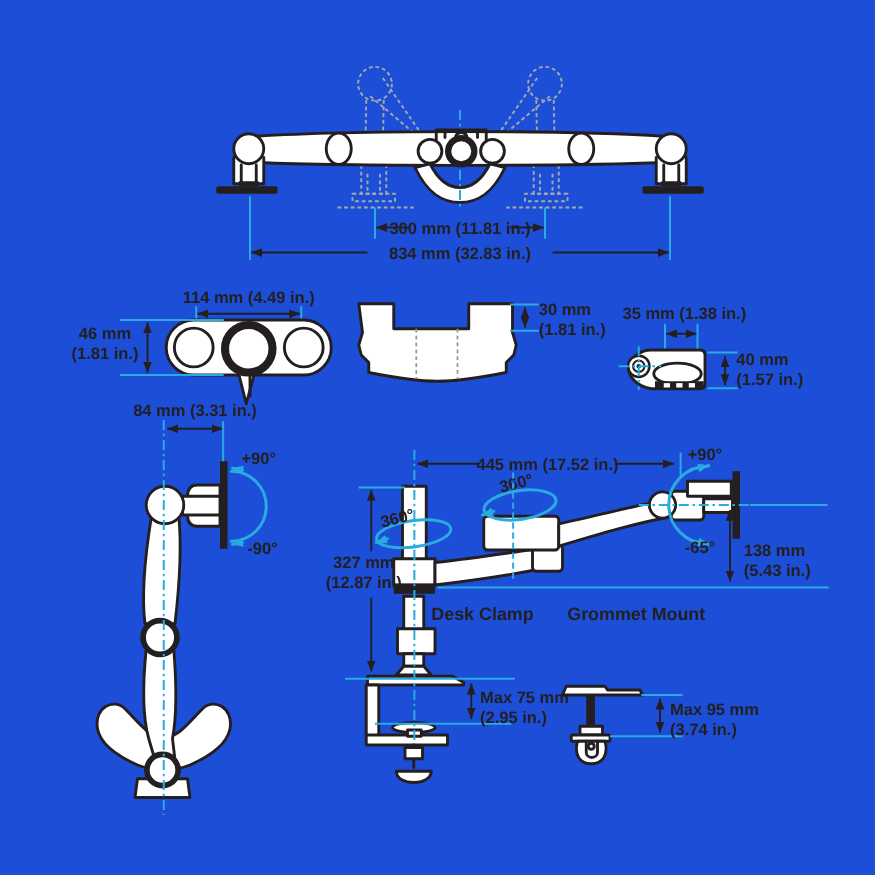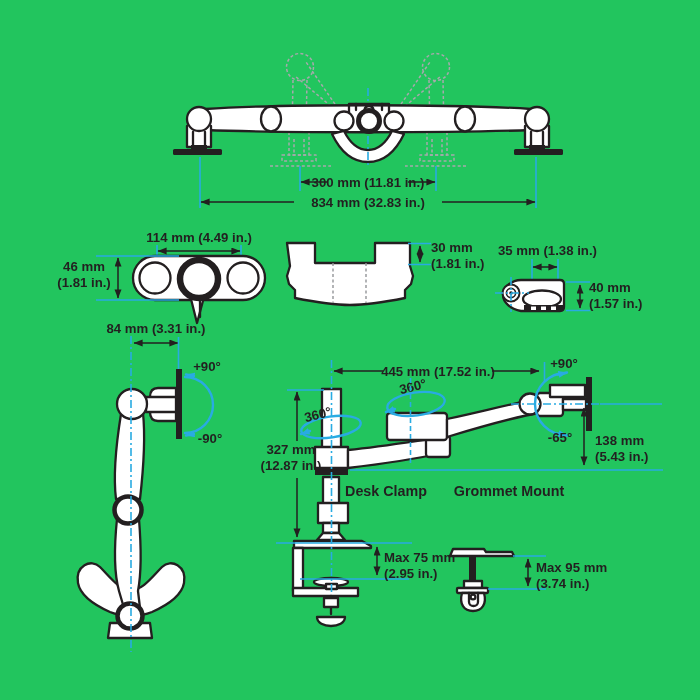--- a/index.html
+++ b/index.html
@@ -1,16 +1,16 @@
 <!DOCTYPE html>
 <html><head>
 <meta charset="utf-8">
 <style>
   html,body{margin:0;padding:0;background:#fff;}
-  .stage{position:relative;width:700px;height:700px;background:#22c55e;overflow:hidden;}
+  .stage{position:relative;width:700px;height:700px;background:#1d4ed8;overflow:hidden;}
   svg{display:block;}
   .ln{stroke:#231f20;stroke-width:2.3;fill:#fff;stroke-linejoin:round;stroke-linecap:round;}
   .lnn{stroke:#231f20;stroke-width:2.3;fill:none;stroke-linejoin:round;stroke-linecap:round;}
   .blk{fill:#231f20;stroke:none;}
   .dim{stroke:#231f20;stroke-width:1.5;fill:none;}
   .cy{stroke:#29abe2;stroke-width:1.6;fill:none;}
   .cyd{stroke:#29abe2;stroke-width:1.6;fill:none;stroke-dasharray:8 3 2 3;}
   .cyd2{stroke:#29abe2;stroke-width:1.6;fill:none;stroke-dasharray:5 3;}
   .cya{stroke:#29abe2;stroke-width:2.4;fill:none;stroke-linecap:round;}
   .gh{stroke:#a7a9ac;stroke-width:1.5;fill:none;stroke-dasharray:3 2.3;stroke-linejoin:round;}

